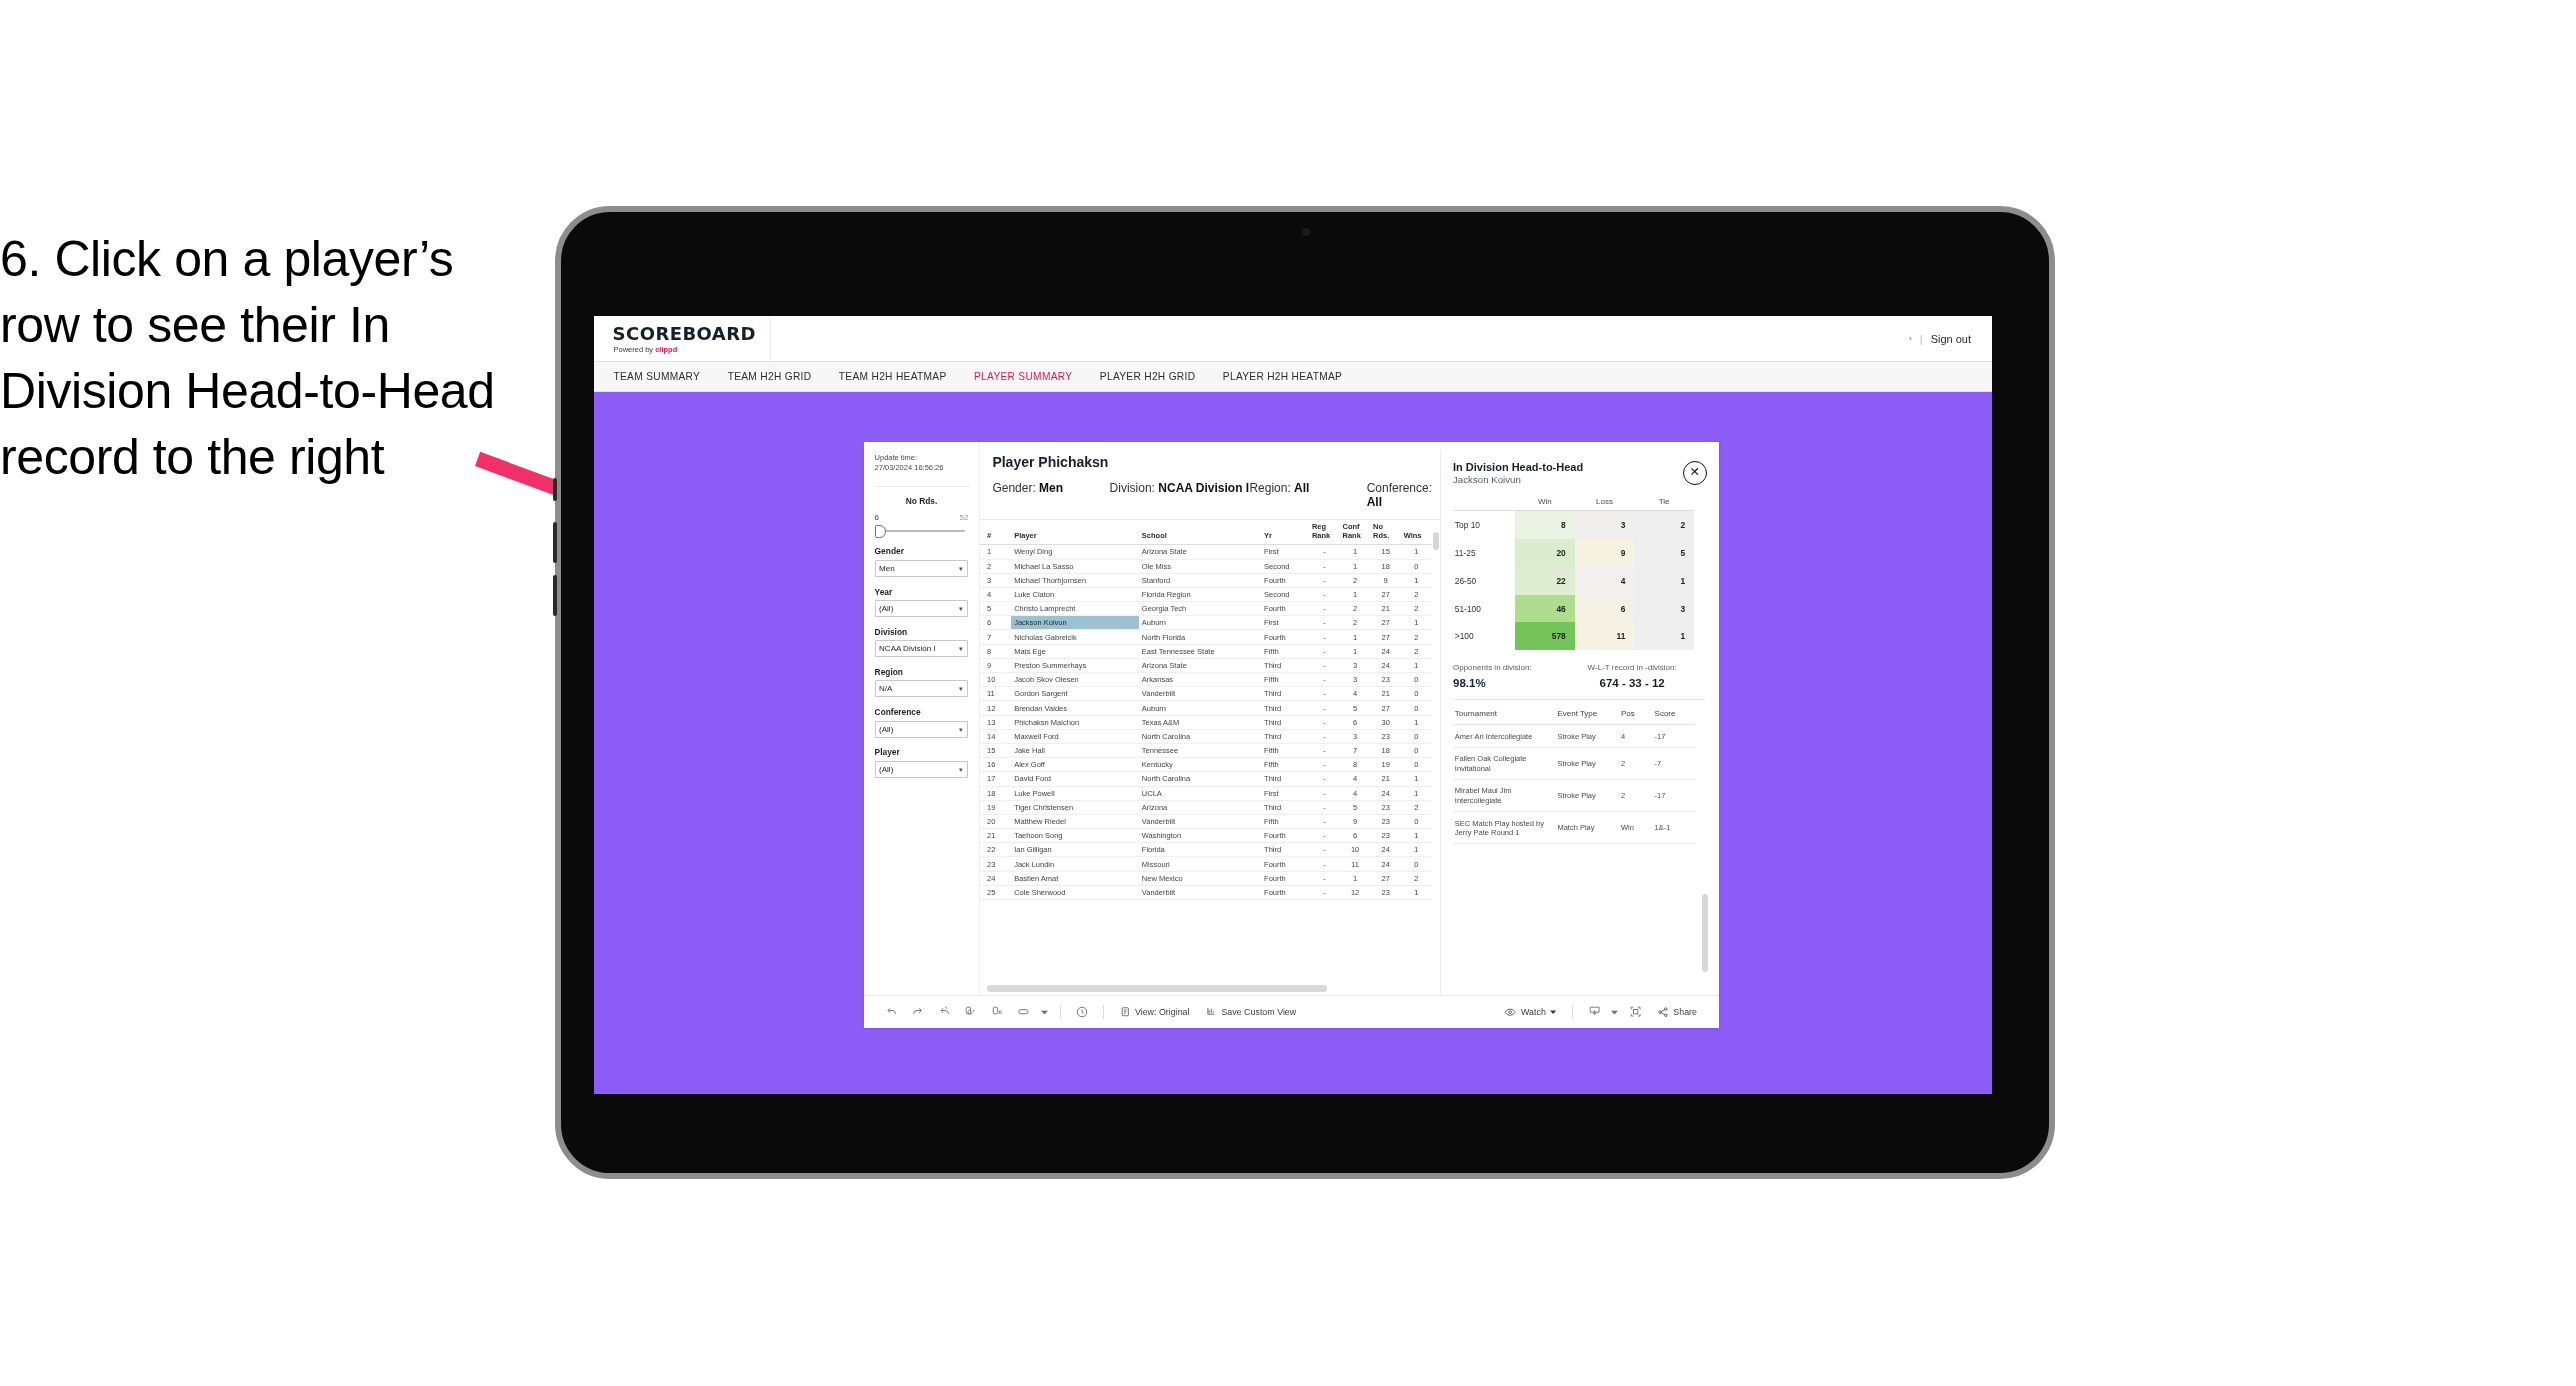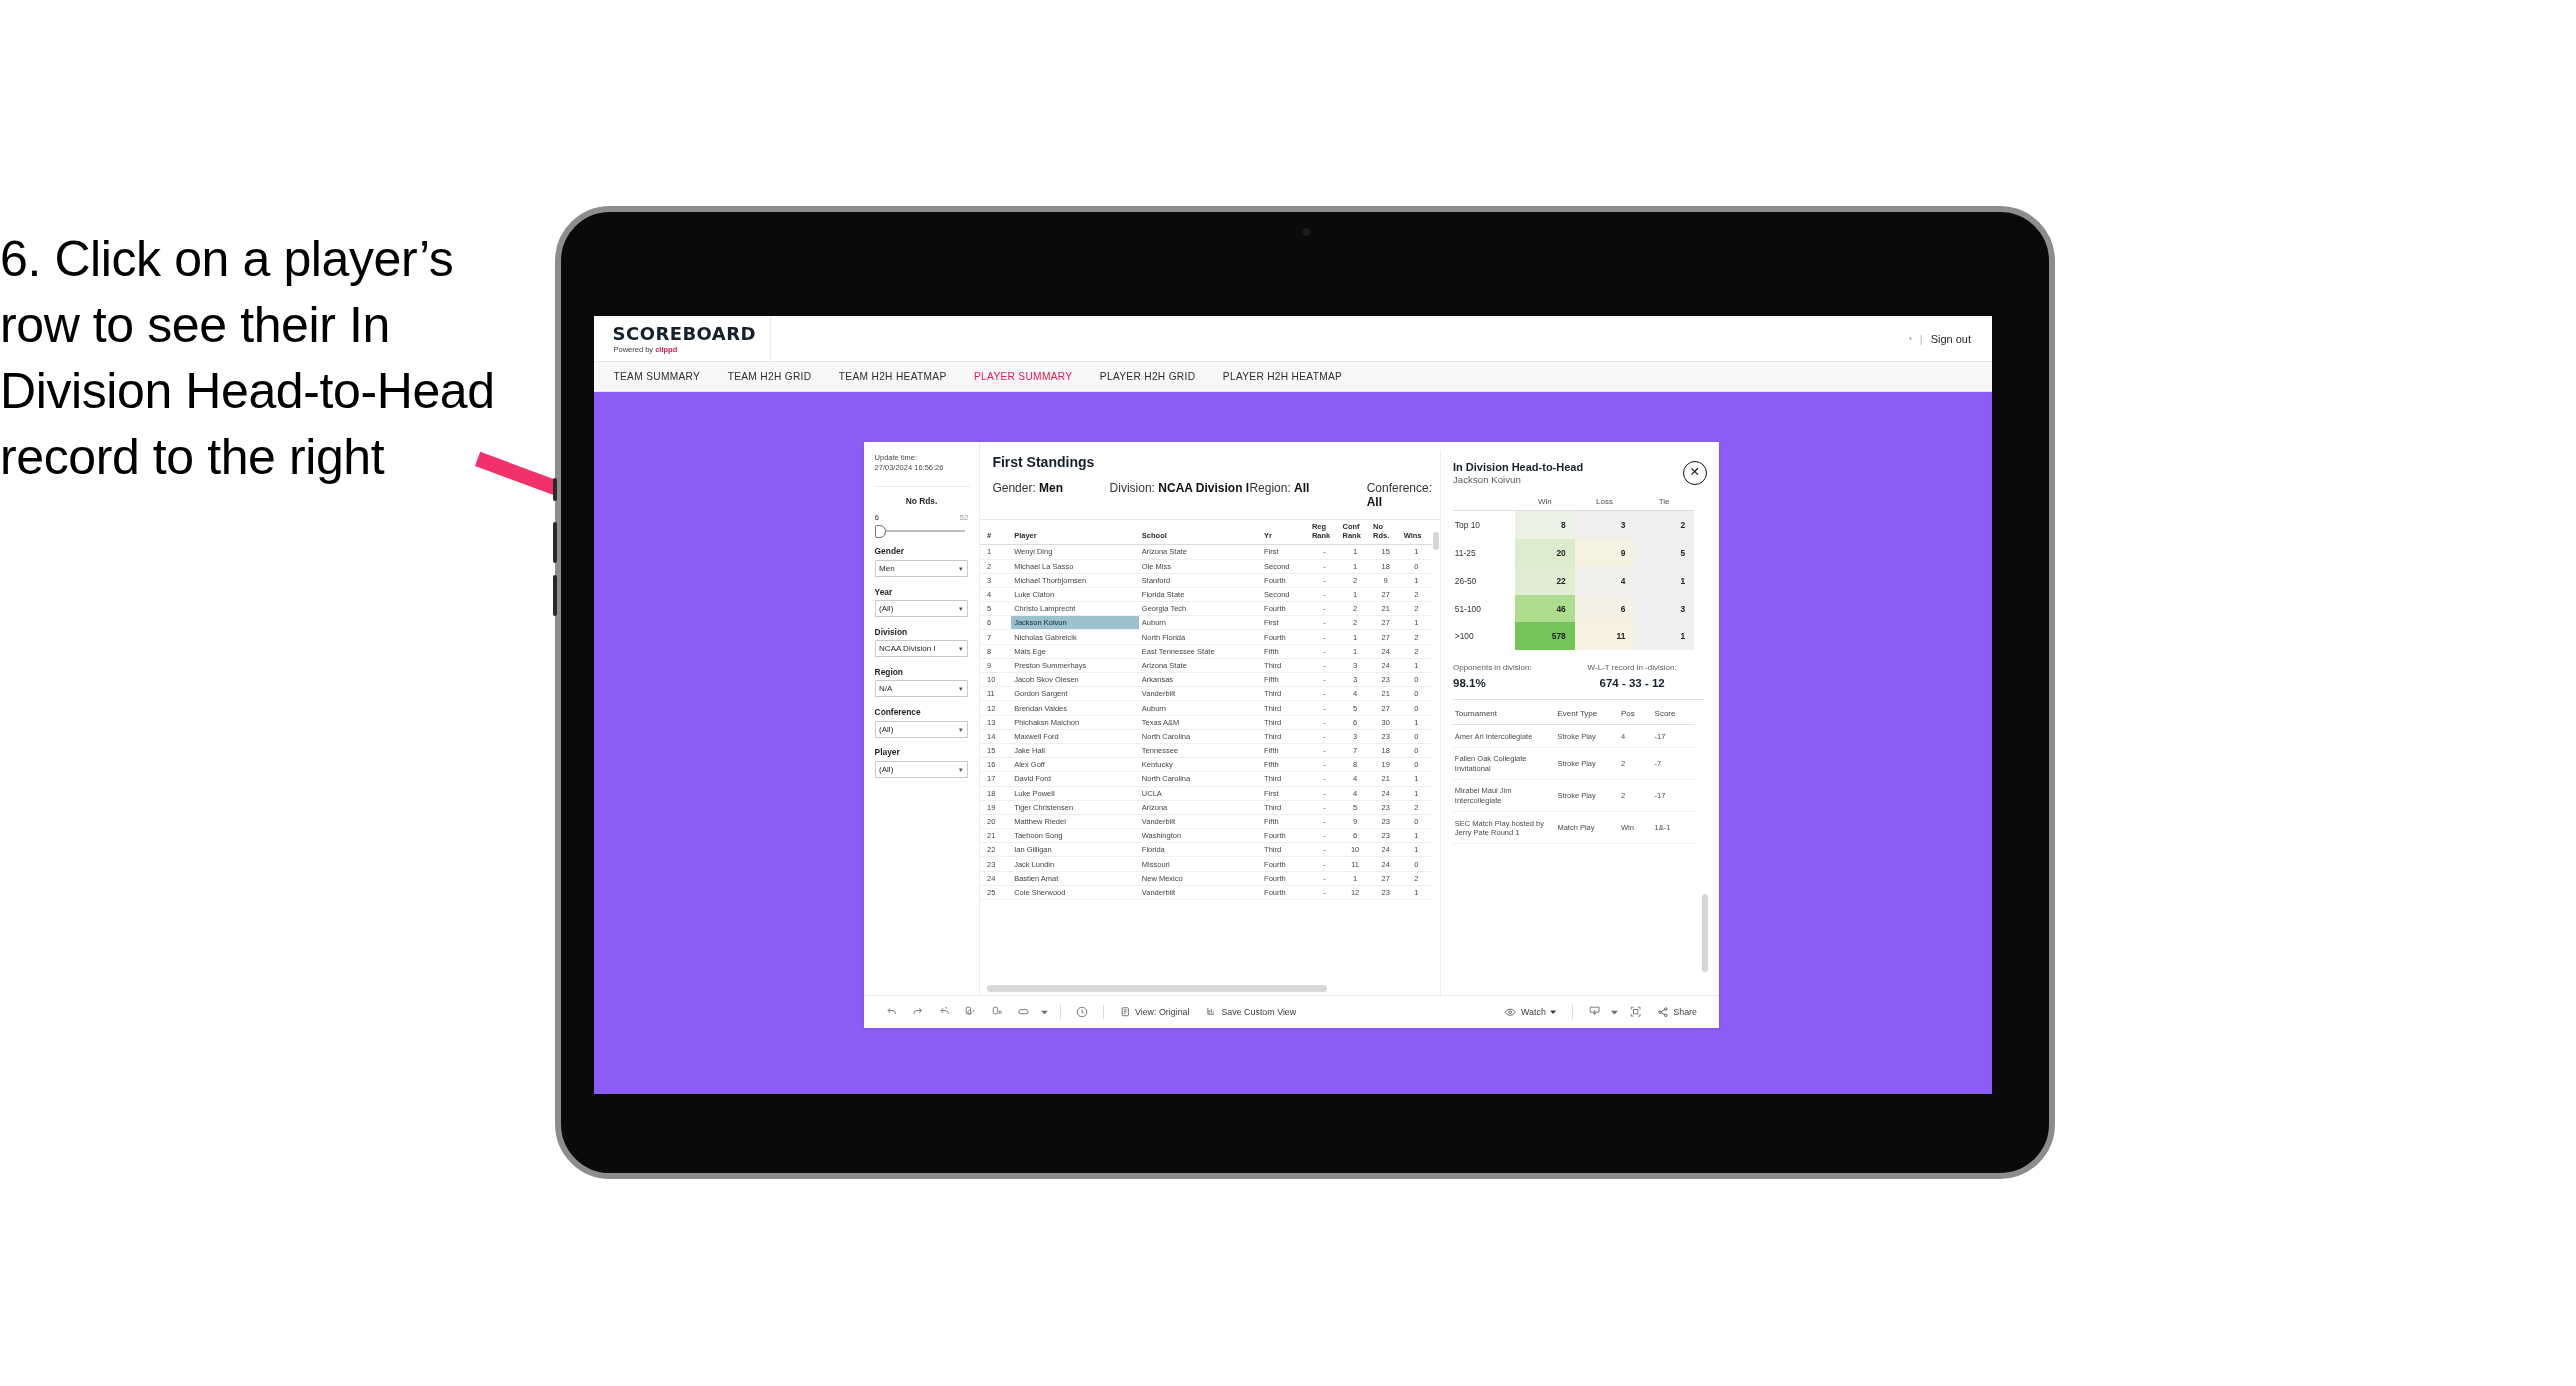--- a/index.html
+++ b/index.html
@@ -251,21 +251,21 @@
             <div class="fgroup">
               <div class="flabel">Player</div>
               <div class="sel">
                 <span>(All)</span>
                 <span class="cv">▼</span>
               </div>
             </div>
           </div>
 
           <div class="standings">
-            <div class="stitle">First Standings</div>
+            <div class="stitle">Player Phichaksn</div>
             <div class="sfilters">
               <span class="sf1"><span>Gender: </span><b>Men</b></span>
               <span class="sf2"><span>Division: </span><b>NCAA Division I</b></span>
               <span class="sf3"><span>Region: </span><b>All</b></span>
               <span><span>Conference: </span><b>All</b></span>
             </div>
 
             <div class="tblwrap">
               <div class="maintbl">
                 <table class="pt">
@@ -308,21 +308,21 @@
                         <td class="c-school">Stanford</td>
                         <td class="c-yr">Fourth</td>
                         <td class="c-reg">-</td>
                         <td class="c-conf">2</td>
                         <td class="c-rds">9</td>
                         <td class="c-wins">1</td>
                       </tr>
                       <tr>
                         <td class="c-num">4</td>
                         <td class="c-player">Luke Claton</td>
-                        <td class="c-school">Florida State</td>
+                        <td class="c-school">Florida Region</td>
                         <td class="c-yr">Second</td>
                         <td class="c-reg">-</td>
                         <td class="c-conf">1</td>
                         <td class="c-rds">27</td>
                         <td class="c-wins">2</td>
                       </tr>
                       <tr>
                         <td class="c-num">5</td>
                         <td class="c-player">Christo Lamprecht</td>
                         <td class="c-school">Georgia Tech</td>

